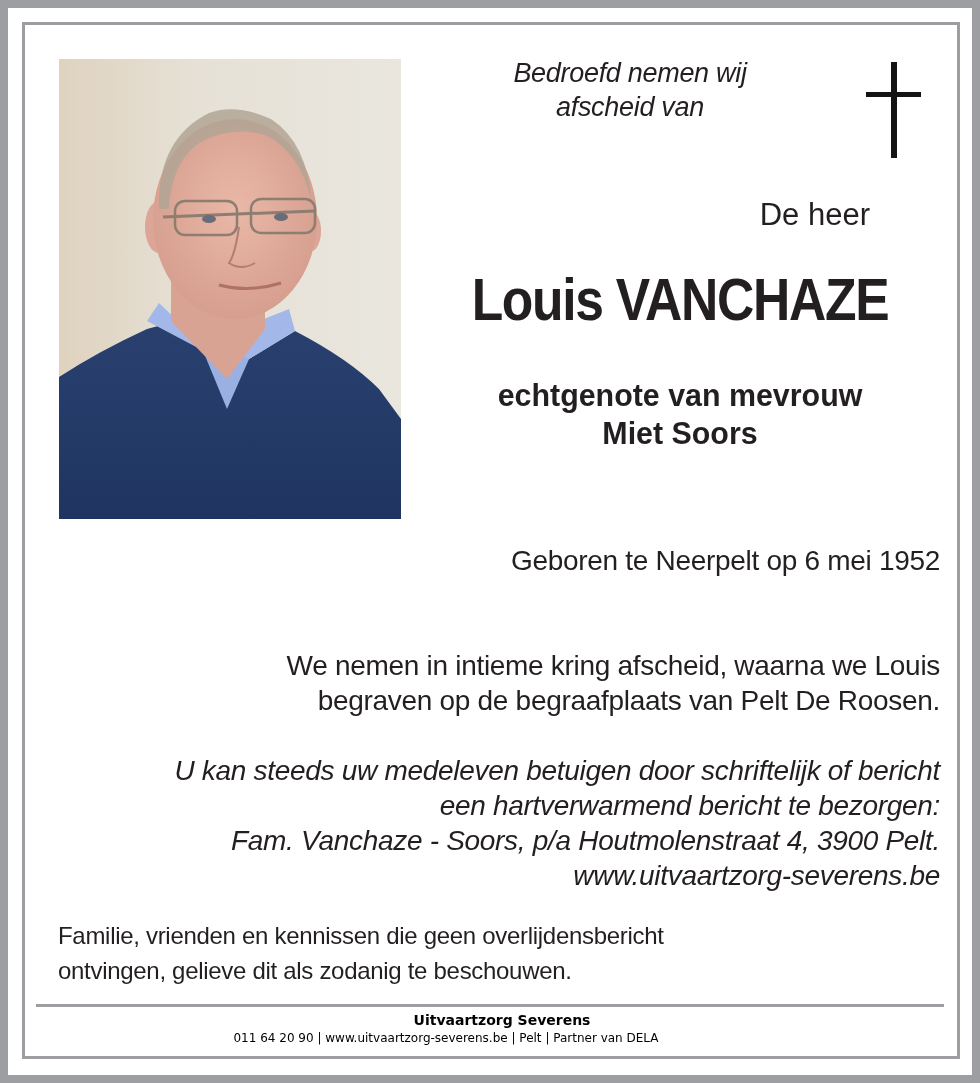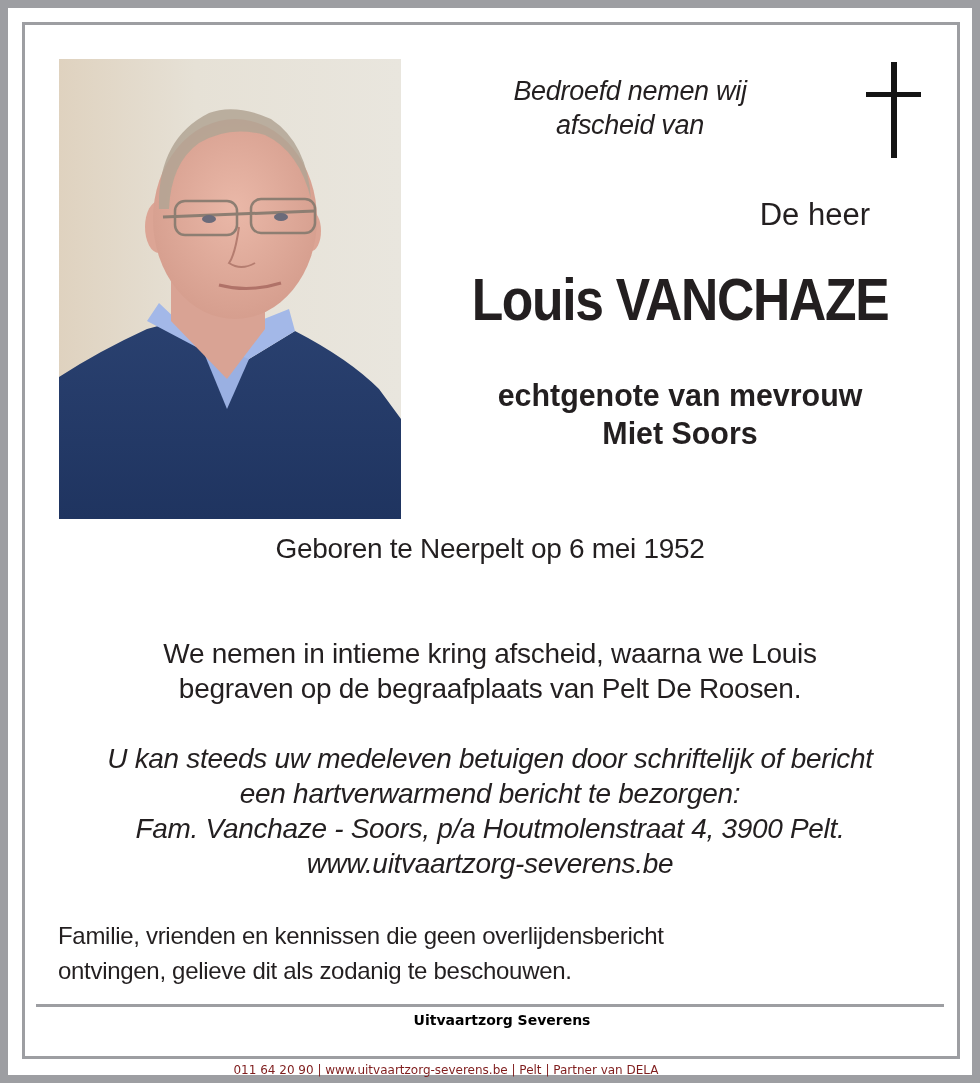--- a/index.html
+++ b/index.html
@@ -38,21 +38,21 @@
     background: #141414;
   }
   .cross-h {
     position: absolute;
     left: 866px; top: 92px;
     width: 55px; height: 5px;
     background: #141414;
   }
   .intro {
     position: absolute;
-    left: 430px; top: 74px;
+    left: 430px; top: 56px;
     width: 400px;
     text-align: center;
     font-style: italic;
     font-size: 27px;
     line-height: 34px;
     letter-spacing: -0.3px;
   }
   .title-prefix {
     position: absolute;
     left: 470px; top: 197px;
@@ -80,24 +80,25 @@
     text-align: center;
     font-weight: bold;
     font-size: 31px;
     line-height: 38px;
     transform: scaleX(0.98);
   }
   .para {
     position: absolute;
     left: 40px;
     width: 900px;
-    text-align: center;
+    text-align: right;
     font-size: 28px;
     line-height: 35px;
     letter-spacing: -0.3px;
+    margin-top: 12px;
   }
   .birth { top: 531px; }
   .ceremony { top: 636px; }
   .condolence { top: 741px; font-style: italic; }
   .family-note {
     position: absolute;
     left: 58px; top: 918px;
     width: 880px;
     text-align: left;
     font-size: 24px;
@@ -123,22 +124,21 @@
     padding-left: 12px;
   }
   .footer-info {
     position: absolute;
     left: 0; top: 1030px;
     width: 892px;
     text-align: center;
     font-family: "DejaVu Sans", sans-serif;
     font-size: 12px;
     line-height: 16px;
-    color: #7f1d1d;
-    margin-top: 32px;
+    color: #000000;
   }
   .line { display: block; white-space: nowrap; }
 </style>
 </head>
 <body>
 
 <div class="outer-white"></div>
 <div class="inner-frame"></div>
 
 <div class="photo">

